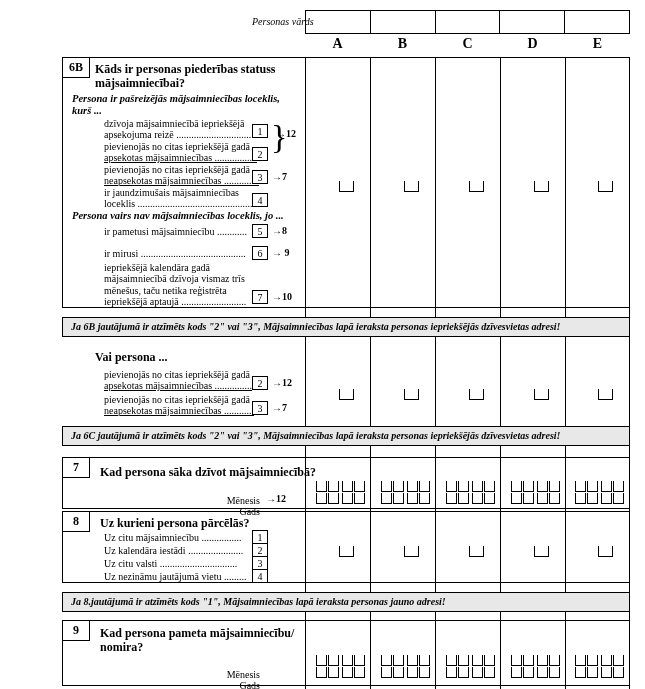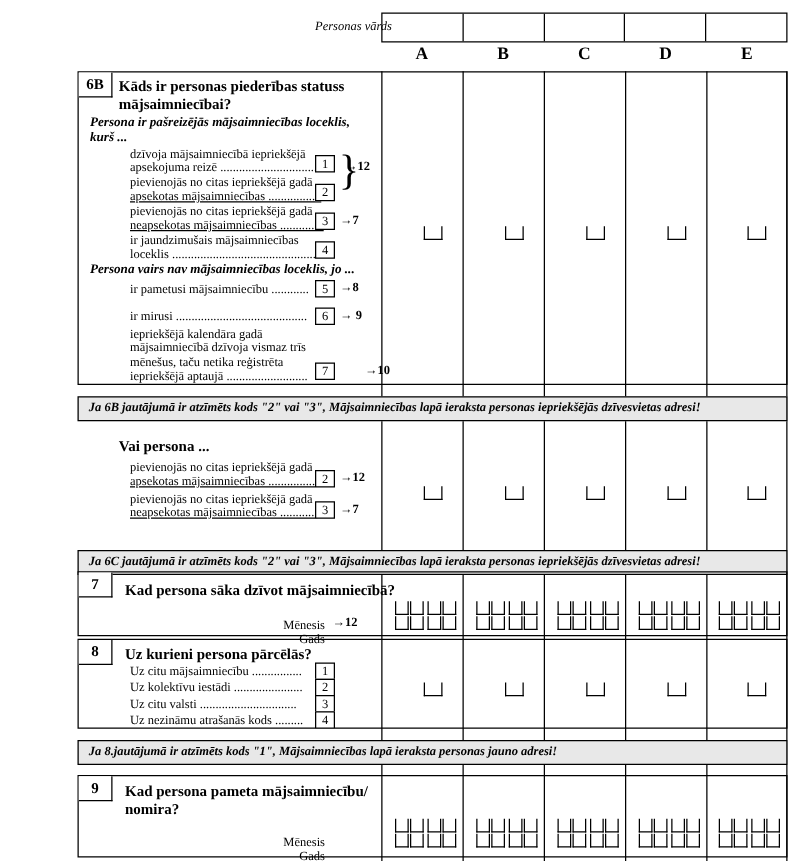--- a/index.html
+++ b/index.html
@@ -257,21 +257,21 @@
   <div class="codebox" style="left:252px; top:224px;">5</div>
   <div class="arrow" style="left:272px; top:225px;">→8</div>
 
   <div class="optrow" style="left:104px; top:248px;">ir mirusi ..........................................</div>
   <div class="codebox" style="left:252px; top:246px;">6</div>
   <div class="arrow" style="left:272px; top:247px;">→ 9</div>
 
   <div class="optrow" style="left:104px; top:262px;">iepriekšējā kalendāra gadā</div>
   <div class="optrow" style="left:104px; top:273px; width:146px;">mājsaimniecībā dzīvoja vismaz trīs mēnešus, taču netika reģistrēta iepriekšējā aptaujā ..........................</div>
   <div class="codebox" style="left:252px; top:290px;">7</div>
-  <div class="arrow" style="left:272px; top:291px;margin-left:20px;">→10</div>
+  <div class="arrow" style="left:272px; top:291px;">→10</div>
 
   <div class="lbox" style="left:339px; top:181px;"></div>
   <div class="lbox" style="left:404px; top:181px;"></div>
   <div class="lbox" style="left:469px; top:181px;"></div>
   <div class="lbox" style="left:534px; top:181px;"></div>
   <div class="lbox" style="left:598px; top:181px;"></div>
 
   <div class="banner" style="top:317px;">Ja 6B jautājumā ir atzīmēts kods "2" vai "3", Mājsaimniecības lapā ieraksta personas iepriekšējās dzīvesvietas adresi!</div>
 
   <div class="qtitle" style="left:95px; top:350px;">Vai persona ...</div>
@@ -285,21 +285,21 @@
   <div class="optrow" style="left:104px; top:405px;"><u>neapsekotas mājsaimniecības ............</u></div>
   <div class="codebox" style="left:252px; top:401px;">3</div>
   <div class="arrow" style="left:272px; top:402px;">→7</div>
 
   <div class="lbox" style="left:339px; top:389px;"></div>
   <div class="lbox" style="left:404px; top:389px;"></div>
   <div class="lbox" style="left:469px; top:389px;"></div>
   <div class="lbox" style="left:534px; top:389px;"></div>
   <div class="lbox" style="left:598px; top:389px;"></div>
 
-  <div class="banner" style="top:440px;">Ja 6C jautājumā ir atzīmēts kods "2" vai "3", Mājsaimniecības lapā ieraksta personas iepriekšējās dzīvesvietas adresi!</div>
+  <div class="banner" style="top:426px;">Ja 6C jautājumā ir atzīmēts kods "2" vai "3", Mājsaimniecības lapā ieraksta personas iepriekšējās dzīvesvietas adresi!</div>
 
   <div class="qblock" style="left:62px; top:457px; width:568px; height:52px;">
     <div class="qnum">7</div>
   </div>
   <div class="qtitle" style="left:100px; top:465px;">Kad persona sāka dzīvot mājsaimniecībā?</div>
   <div class="smalllabel" style="left:190px; top:483px; width:70px;">Mēnesis</div>
   <div class="smalllabel" style="left:190px; top:494px; width:70px;">Gads</div>
   <div class="arrow" style="left:266px; top:493px;">→12</div>
 
   <div>
@@ -353,25 +353,25 @@
     <div class="digitcell" style="left:613px; top:493px;"></div>
   </div>
 
   <div class="qblock" style="left:62px; top:511px; width:568px; height:72px;">
     <div class="qnum">8</div>
   </div>
   <div class="qtitle" style="left:100px; top:516px;">Uz kurieni persona pārcēlās?</div>
 
   <div class="optrow" style="left:104px; top:532px;">Uz citu mājsaimniecību ................</div>
   <div class="codebox" style="left:252px; top:530px;">1</div>
-  <div class="optrow" style="left:104px; top:545px;">Uz kolektīvu iestādi ......................</div>
+  <div class="optrow" style="left:104px; top:545px;">Uz kalendāra iestādi ......................</div>
   <div class="codebox" style="left:252px; top:543px;">2</div>
   <div class="optrow" style="left:104px; top:558px;">Uz citu valsti ...............................</div>
   <div class="codebox" style="left:252px; top:556px;">3</div>
-  <div class="optrow" style="left:104px; top:571px;">Uz nezināmu atrašanās kods .........</div>
+  <div class="optrow" style="left:104px; top:571px;">Uz nezināmu jautājumā vietu .........</div>
   <div class="codebox" style="left:252px; top:569px;">4</div>
 
   <div class="lbox" style="left:339px; top:546px;"></div>
   <div class="lbox" style="left:404px; top:546px;"></div>
   <div class="lbox" style="left:469px; top:546px;"></div>
   <div class="lbox" style="left:534px; top:546px;"></div>
   <div class="lbox" style="left:598px; top:546px;"></div>
 
   <div class="banner" style="top:592px;">Ja 8.jautājumā ir atzīmēts kods "1", Mājsaimniecības lapā ieraksta personas jauno adresi!</div>
 

